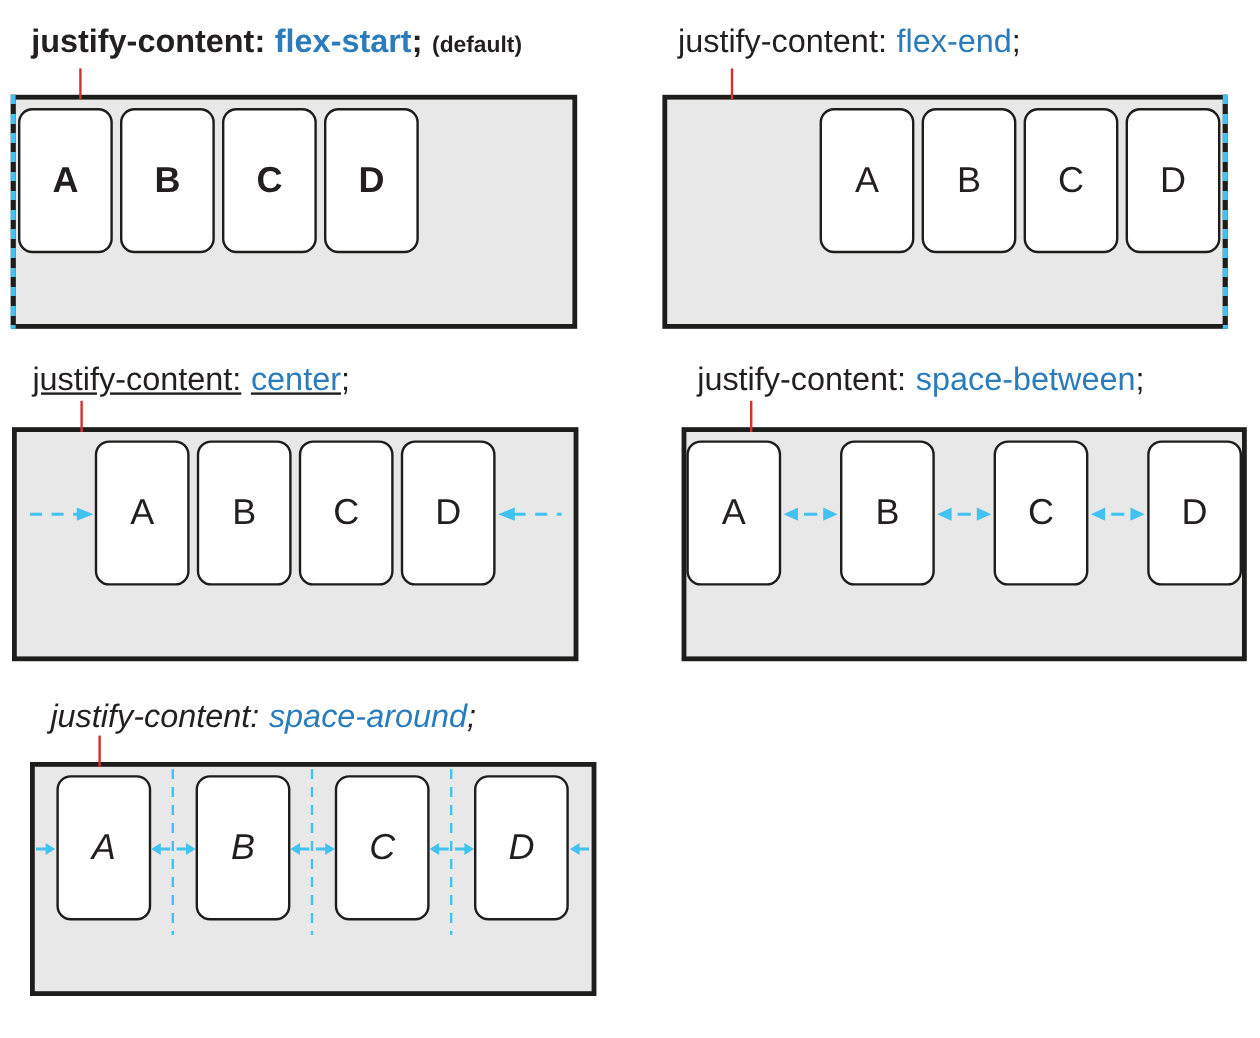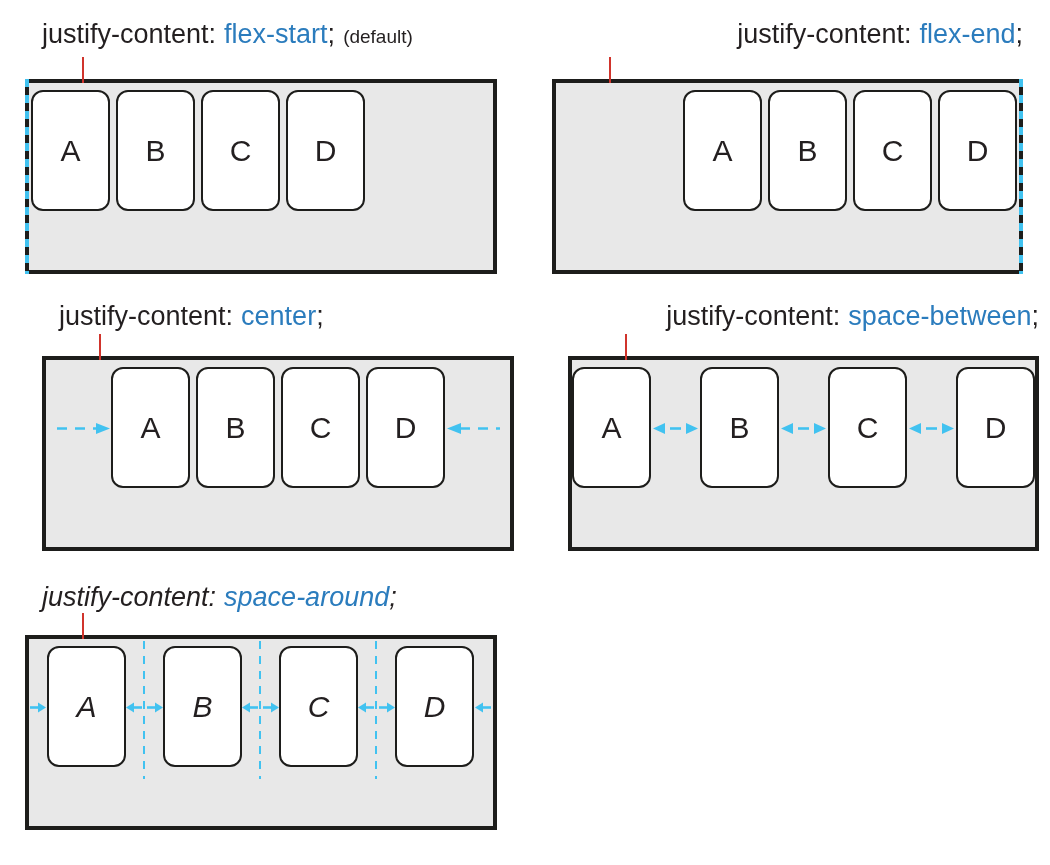--- a/index.html
+++ b/index.html
@@ -1,28 +1,28 @@
 <!DOCTYPE html>
 <html><head>
 <meta charset="utf-8">
 <style>
   html,body{margin:0;padding:0;background:#ffffff;}
   body{
     width:1050px;height:865px;position:relative;overflow:hidden;
     font-family:"Liberation Sans",sans-serif;color:#231f20;
   }
   .panel{position:absolute;}
-  #p1{left:25px;top:18px;width:472px;}
+  #p1{left:9px;top:18px;width:472px;font-weight:bold;}
   #p2{left:552px;top:18px;width:471px;}
-  #p3{left:42px;top:300px;width:472px;}
+  #p3{left:10px;top:300px;width:472px;text-decoration:underline;}
   #p4{left:568px;top:300px;width:471px;}
   #p5{left:25px;top:581px;width:472px;font-style:italic;}
 
   .label{padding-left:17px;font-size:27px;line-height:32px;white-space:nowrap;color:#231f20;}
-  #p2 .label,#p4 .label{padding-left:13px;text-align:right;}
+  #p2 .label,#p4 .label{padding-left:13px;}
   .label .prop{margin-right:8px;}
   .label .val{color:#2b7cbd;}
   .label .semi{color:#231f20;}
   .label .note{font-size:19px;margin-left:8px;color:#231f20;}
 
   .container{
     position:absolute;left:0;width:100%;height:195px;
     background:#e8e8e8;border:4px solid #1d1d1b;box-sizing:border-box;
   }
   #p1 .container,#p2 .container{top:61px;}

